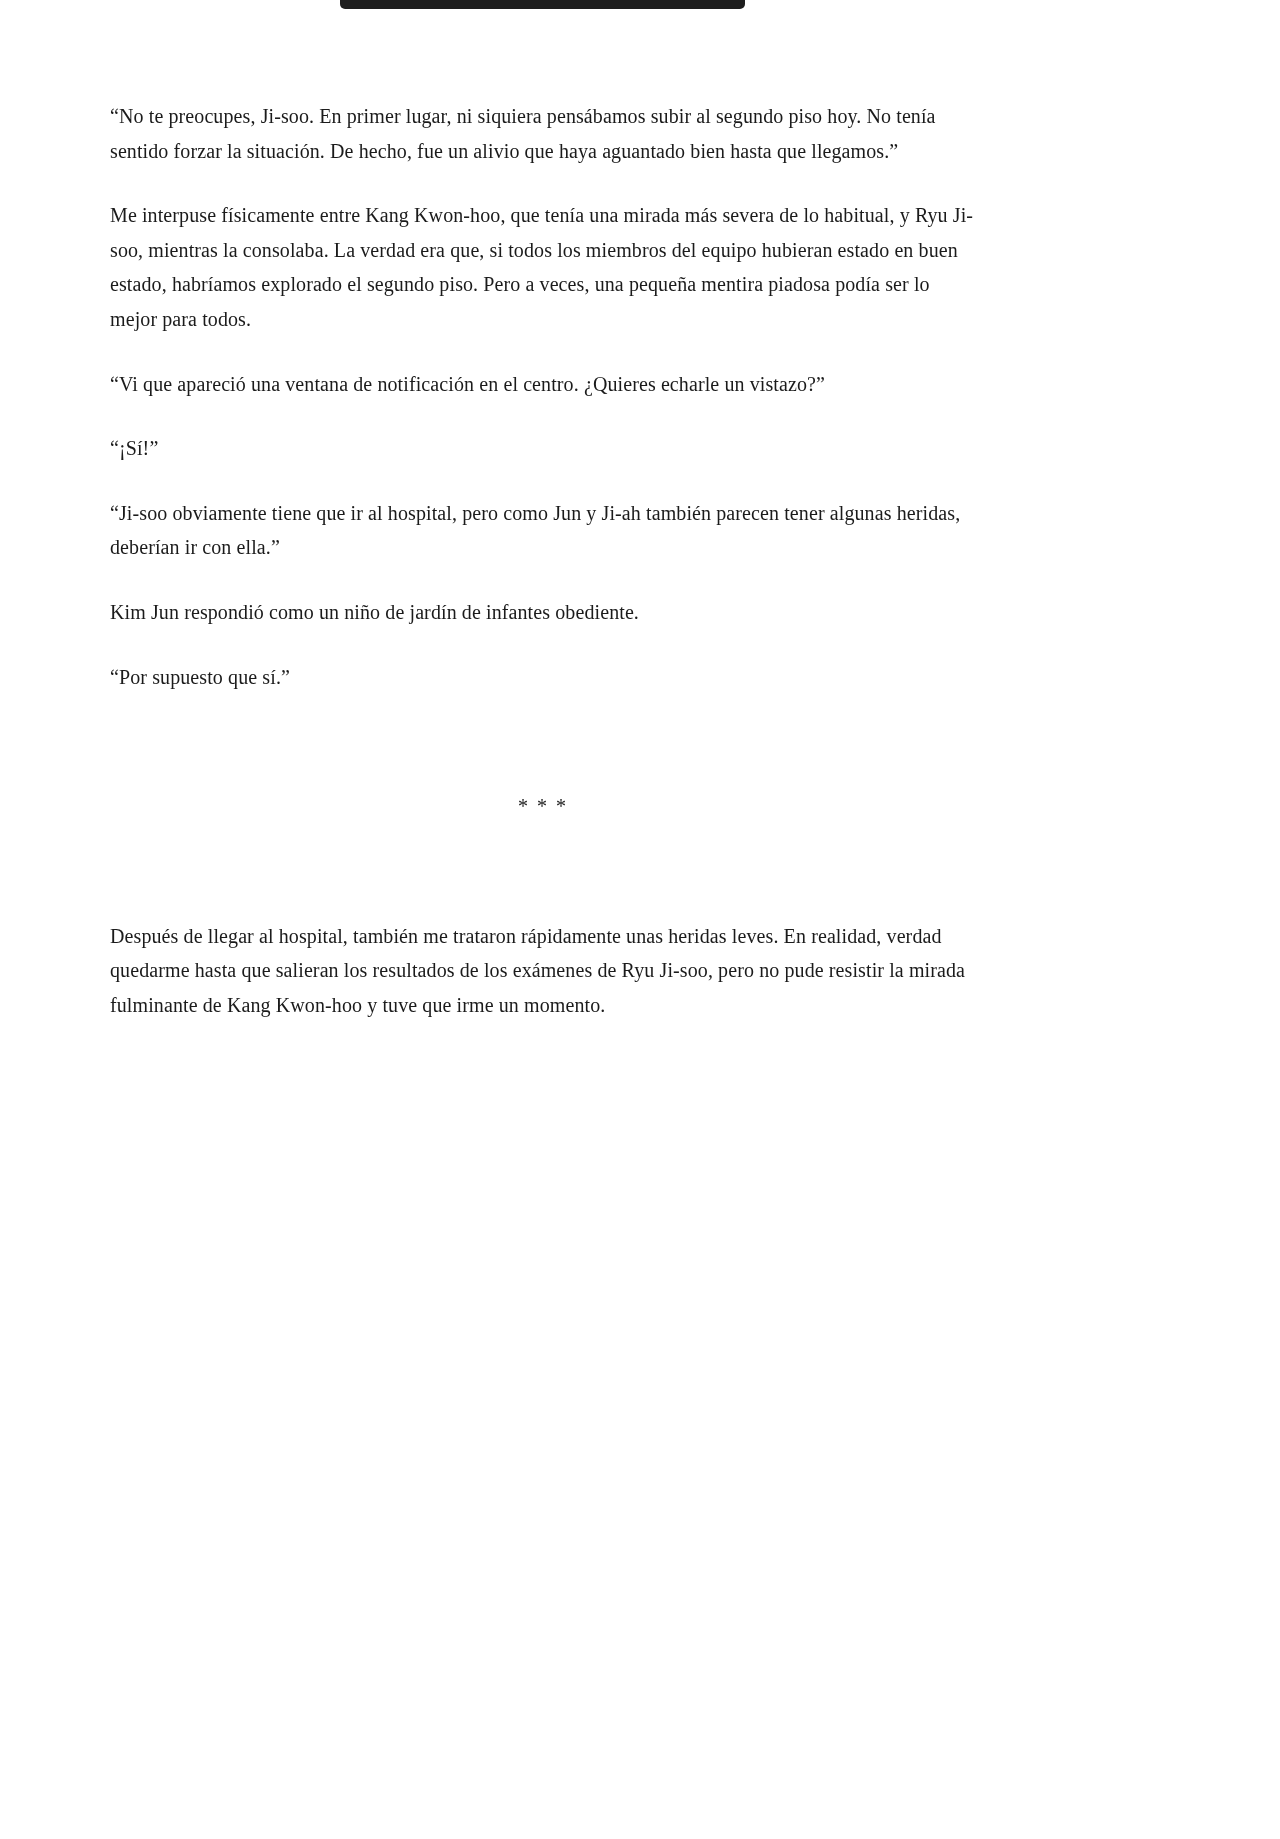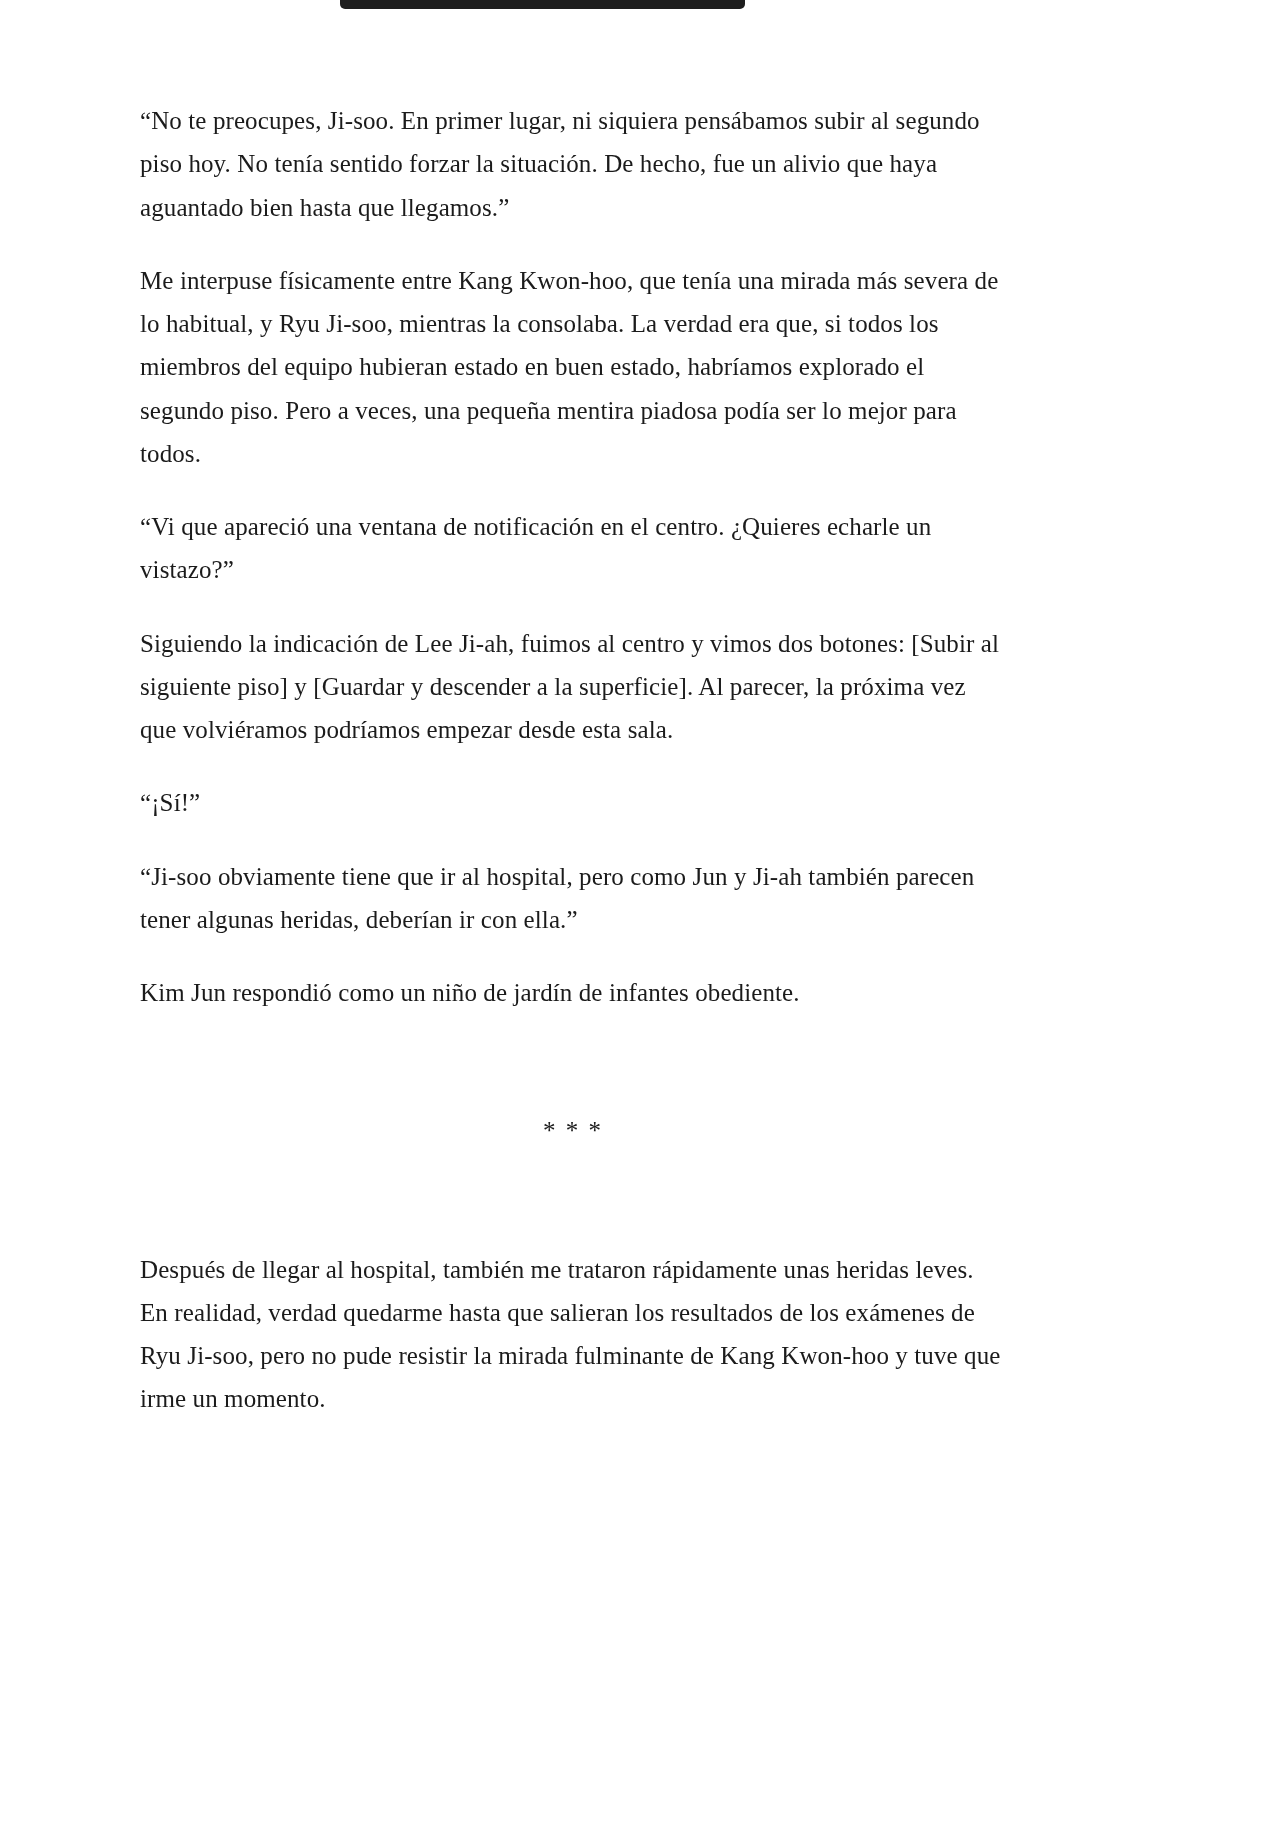--- a/index.html
+++ b/index.html
@@ -21,45 +21,44 @@
     width: 405px;
     height: 9px;
     border-radius: 0 0 5px 5px;
     background: #1e1e1e;
   }
   .content {
     position: absolute;
     top: 99px;
     left: 110px;
     width: 866px;
-    font-size: 25px;
+    font-size: 20px;
     line-height: 1.73;
     letter-spacing: 0.1px;
     color: #1b1b1b;
     text-align: left;
-    margin-left: 30px;
   }
   .content p {
     margin: 0 0 30px 0;
   }
   .content p.separator {
     text-align: center;
     margin: 95px 0 95px 0;
     letter-spacing: 2px;
   }
 </style>
 </head>
 <body style="background: rgb(255, 255, 255);">
 
 <div class="page">
   <div class="top-bar" style="background: rgb(30, 30, 30);"></div>
   <main class="content" id="content" style="color: rgb(27, 27, 27);">
       <p>“No te preocupes, Ji-soo. En primer lugar, ni siquiera pensábamos subir al segundo piso hoy. No tenía sentido forzar la situación. De hecho, fue un alivio que haya aguantado bien hasta que llegamos.”</p>
       <p>Me interpuse físicamente entre Kang Kwon-hoo, que tenía una mirada más severa de lo habitual, y Ryu Ji-soo, mientras la consolaba. La verdad era que, si todos los miembros del equipo hubieran estado en buen estado, habríamos explorado el segundo piso. Pero a veces, una pequeña mentira piadosa podía ser lo mejor para todos.</p>
       <p>“Vi que apareció una ventana de notificación en el centro. ¿Quieres echarle un vistazo?”</p>
-      <p>Siguiendo la indicación de Lee Ji-ah, fuimos al centro y vimos dos botones: [Subir al siguiente piso] y [Guardar y descender a la superficie]. Al parecer, la próxima vez que volviéramos podríamos empezar desde esta sala.</p>
       <p>“¡Sí!”</p>
       <p>“Ji-soo obviamente tiene que ir al hospital, pero como Jun y Ji-ah también parecen tener algunas heridas, deberían ir con ella.”</p>
       <p>Kim Jun respondió como un niño de jardín de infantes obediente.</p>
+      <p>“Por supuesto que sí.”</p>
       <p class="separator">* * *</p>
       <p>Después de llegar al hospital, también me trataron rápidamente unas heridas leves. En realidad, verdad quedarme hasta que salieran los resultados de los exámenes de Ryu Ji-soo, pero no pude resistir la mirada fulminante de Kang Kwon-hoo y tuve que irme un momento.</p>
     </main>
 </div>
 
 </body></html>

